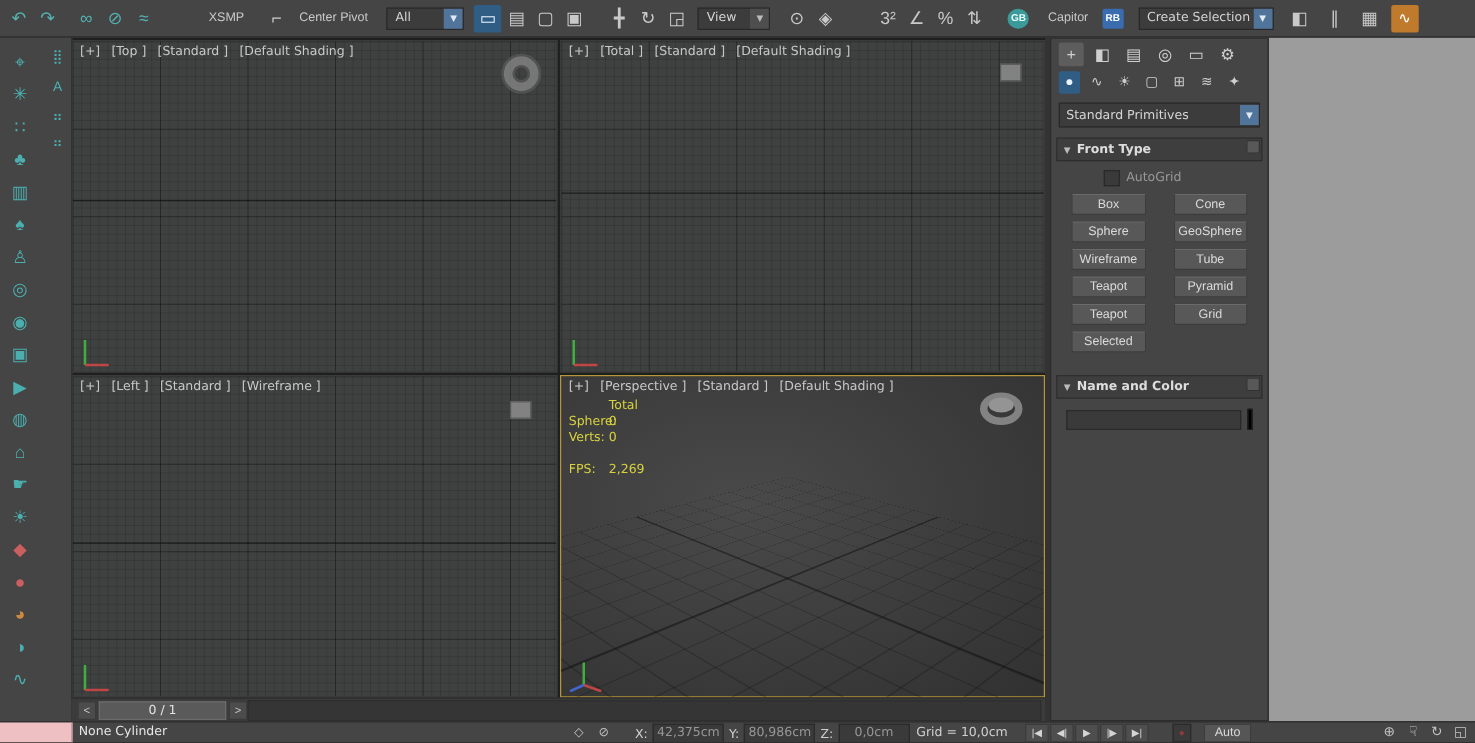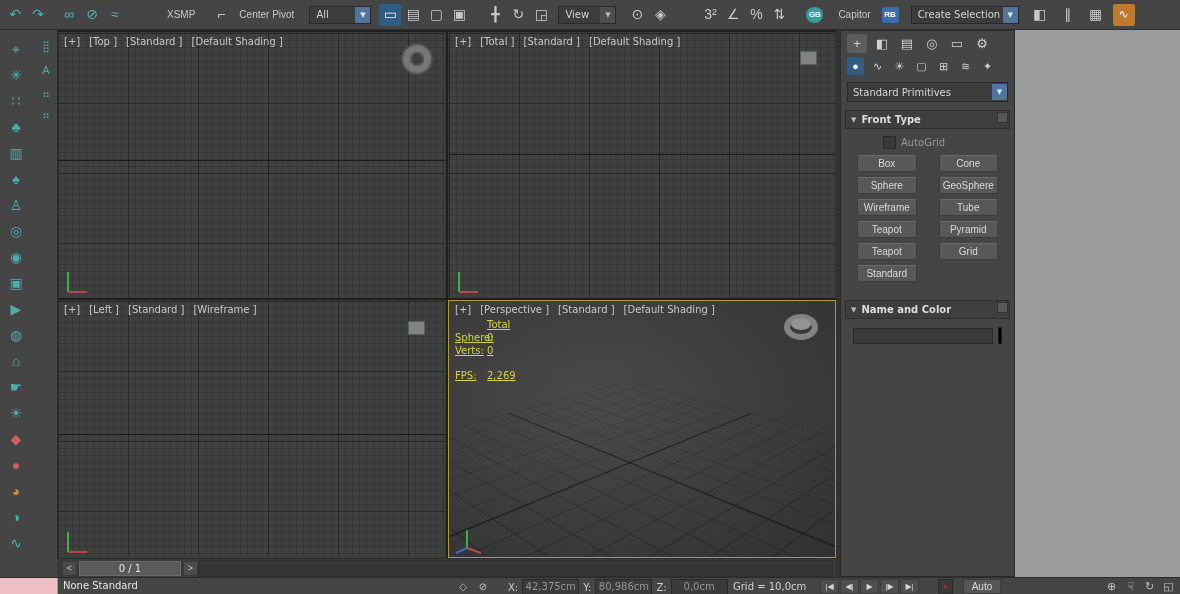--- a/index.html
+++ b/index.html
@@ -49,21 +49,21 @@
     background-image:
       linear-gradient(rgba(0,0,0,0.28) 1px, transparent 1px),
       linear-gradient(90deg, rgba(0,0,0,0.28) 1px, transparent 1px),
       linear-gradient(rgba(0,0,0,0.12) 1px, transparent 1px),
       linear-gradient(90deg, rgba(0,0,0,0.12) 1px, transparent 1px);
     background-size:70px 70px,70px 70px,7px 7px,7px 7px;}
   .vp.persp{background:radial-gradient(ellipse at 38% 40%, #4a4a4a 0%, #3c3c3c 55%, #313131 100%);
             border:1px solid #b7953b;}
   .vp-label{position:absolute;left:6px;top:3px;font-size:10px;color:#c8c8c8;display:flex;gap:9px;z-index:6;}
   .axis-line{position:absolute;left:0;right:0;height:1px;background:rgba(0,0,0,0.55);}
-  .vp-stats{position:absolute;left:6px;top:17px;color:#d8d23e;font-size:10px;line-height:13px;z-index:6;text-decoration:underline;}
+  .vp-stats{position:absolute;left:6px;top:17px;color:#d8d23e;font-size:10px;line-height:13px;z-index:6;}
   .stat-row{display:flex;}
   .stat-row .lab{width:32px;}
   .stat-row.fps{margin-top:12px;}
   .compass{position:absolute;right:14px;top:12px;width:28px;height:28px;border-radius:50%;
            border:7px solid #858585;box-shadow:0 0 0 2px #575757, 0 0 0 2px #575757 inset;
            box-sizing:border-box;opacity:.8;z-index:5;}
   .minicube{position:absolute;width:15px;height:12px;background:#8e8e8e;border:1px solid #636363;
             opacity:.85;z-index:5;}
   .persp-gizmo{position:absolute;right:14px;top:10px;z-index:5;opacity:.85;}
   .tripod{position:absolute;left:5px;bottom:3px;z-index:5;}
@@ -373,21 +373,21 @@
       <button class="obj-btn">Box</button>
           <button class="obj-btn">Cone</button>
           <button class="obj-btn">Sphere</button>
           <button class="obj-btn">GeoSphere</button>
           <button class="obj-btn">Wireframe</button>
           <button class="obj-btn">Tube</button>
           <button class="obj-btn">Teapot</button>
           <button class="obj-btn">Pyramid</button>
           <button class="obj-btn">Teapot</button>
           <button class="obj-btn">Grid</button>
-          <button class="obj-btn">Standard</button>
+          <button class="obj-btn">Selected</button>
         </div>
     </div>
 
     <div class="rollout">
       <div class="roll-head">
         <span class="tri">▼</span>
         <span>Name and Color</span>
         <button class="roll-pin"></button>
       </div>
       <div class="name-row">
@@ -401,21 +401,21 @@
 
   <div class="timeline">
     <button class="tl-btn">&lt;</button>
     <div class="tl-slider">0 / 1</div>
     <button class="tl-btn">&gt;</button>
     <div class="tl-track"></div>
   </div>
 
   <div class="statusbar">
     <div class="minilistener"></div>
-    <div class="prompt">None Standard</div>
+    <div class="prompt">None Cylinder</div>
 
     <div class="sb-toggles">
 
     <button class="sb-mini">◇</button>
         <button class="sb-mini">⊘</button>
       </div>
 
     <div class="coords">
       <span class="coord-lab">X:</span>
       <span class="coord-field">42,375cm</span>

